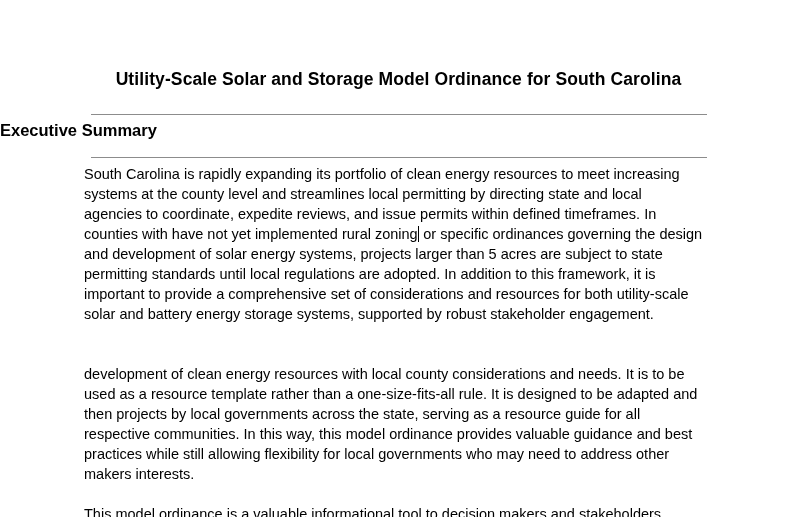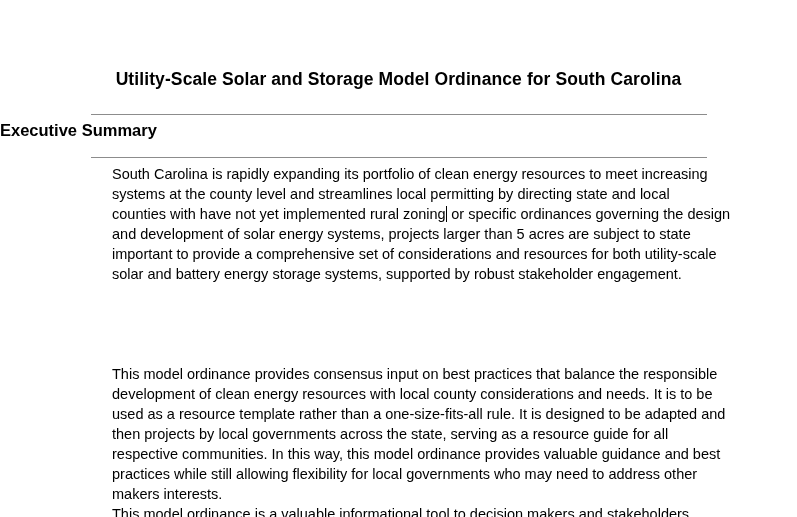--- a/index.html
+++ b/index.html
@@ -39,21 +39,20 @@
   .paragraph {
     position: absolute; left: 84px; width: 660px;
     font-size: 14.5px; line-height: 20px;
   }
   .p1 { top: 164px; }
   .p2 { top: 364px; }
   .p3 { top: 504px; }
   .line {
     height: 20px;
     white-space: pre;
-    margin-left: 28px;
   }
   .caret {
     display: inline-block;
     width: 1.5px; height: 16px;
     background: #000000;
     vertical-align: -3px;
   }
 </style>
 </head>
 <body>
@@ -64,28 +63,29 @@
 
   <div class="rule rule-top"></div>
 
   <div class="section-heading">Executive Summary</div>
 
   <div class="rule rule-bottom"></div>
 
   <div class="paragraph p1">
     <div class="line">South Carolina is rapidly expanding its portfolio of clean energy resources to meet increasing</div>
     <div class="line">systems at the county level and streamlines local permitting by directing state and local</div>
+    <div class="line">agencies to coordinate, expedite reviews, and issue permits within defined timeframes. In</div>
     <div class="line"><span>counties with have not yet implemented rural zoning</span><span class="caret"></span><span> or specific ordinances governing the design</span></div>
     <div class="line">and development of solar energy systems, projects larger than 5 acres are subject to state</div>
+    <div class="line">permitting standards until local regulations are adopted. In addition to this framework, it is</div>
     <div class="line">important to provide a comprehensive set of considerations and resources for both utility-scale</div>
     <div class="line">solar and battery energy storage systems, supported by robust stakeholder engagement.</div>
   </div>
 
   <div class="paragraph p2">
-    <div class="line">This model ordinance provides consensus input on best practices that balance the responsible</div>
     <div class="line">development of clean energy resources with local county considerations and needs. It is to be</div>
     <div class="line">used as a resource template rather than a one-size-fits-all rule. It is designed to be adapted and</div>
     <div class="line">then projects by local governments across the state, serving as a resource guide for all</div>
     <div class="line">respective communities. In this way, this model ordinance provides valuable guidance and best</div>
     <div class="line">practices while still allowing flexibility for local governments who may need to address other</div>
     <div class="line">makers interests.</div>
   </div>
 
   <div class="paragraph p3">
     <div class="line">This model ordinance is a valuable informational tool to decision makers and stakeholders</div>

